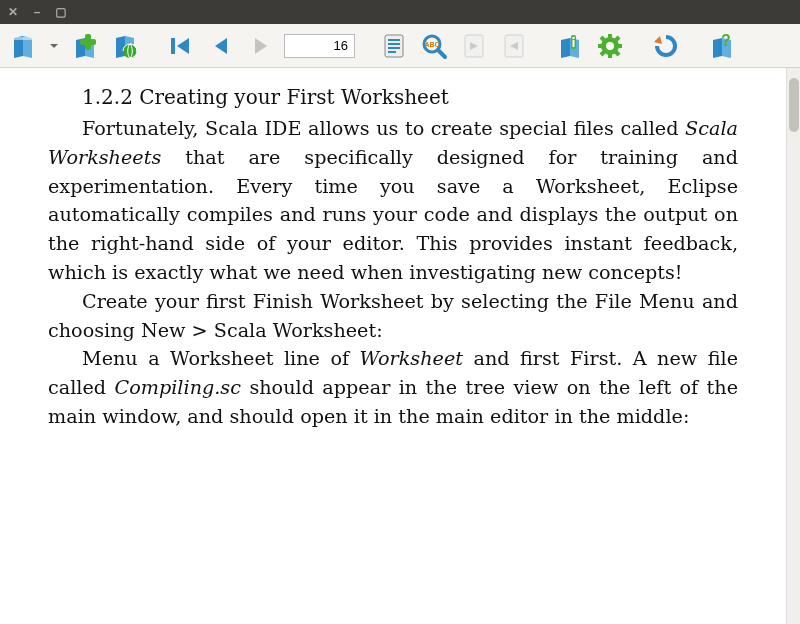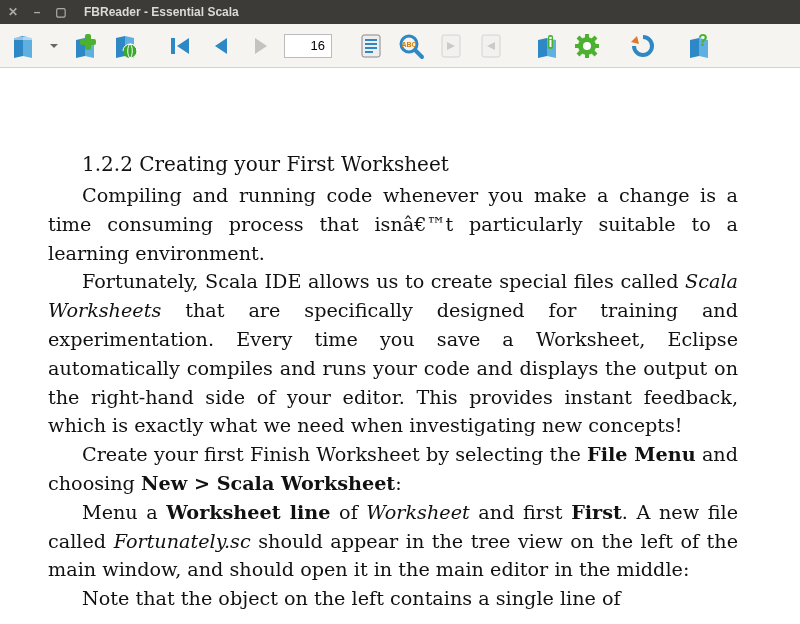--- a/index.html
+++ b/index.html
@@ -49,38 +49,37 @@
     display: flex;
     align-items: center;
     justify-content: center;
     border-radius: 3px;
     cursor: pointer;
   }
   .sep {
     width: 10px;
   }
   .pageinput {
-    width: 48px;
+    width: 71px;
     height: 24px;
     border: 1px solid #bbb;
     background: #fff;
     text-align: right;
     padding: 2px 6px;
     font-size: 13px;
     font-family: sans-serif;
   }
 
   .content-wrap {
     position: absolute;
     top: 68px;
     left: 0;
     right: 0;
     bottom: 0;
     display: flex;
-    align-items: flex-end;
   }
   .content {
     flex: 1;
     padding: 14px 48px 10px 48px;
     font-family: Georgia, "DejaVu Serif", serif;
     font-size: 19.2px;
     line-height: 1.5;
     color: #111;
   }
   .content p {
@@ -104,33 +103,32 @@
     position: absolute;
     top: 10px;
     left: 2px;
     width: 10px;
     height: 54px;
     background: #c4c1ba;
     border-radius: 5px;
   }
 
   
-  .b { font-weight: bold; }
+  .b { font-weight: normal; }
   .i { font-style: italic; }
 
   svg { display: block; }
 </style>
 </head>
 <body>
 
 <div class="titlebar">
   <div class="win-btn">✕</div>
   <div class="win-btn">–</div>
   <div class="win-btn">▢</div>
-  <div class="title">FBReader - Essential Scala</div>
 </div>
 
 <div class="toolbar">
 
   <div class="tbtn">
     <svg width="28" height="28" viewBox="0 0 28 28">
       <path d="M5 6 L14 4 L14 24 L5 26 Z" fill="#2d88c5"></path>
       <path d="M14 4 L23 6 L23 26 L14 24 Z" fill="#5fb0e0"></path>
       <rect x="5" y="5" width="18" height="3" fill="#fff" opacity="0.5"></rect>
     </svg>
@@ -259,33 +257,31 @@
       <text x="18" y="14" font-size="16" text-anchor="middle" fill="#4bb12f" font-weight="bold">?</text>
     </svg>
   </div>
 
 </div>
 
 <div class="content-wrap">
   <div class="content">
     <p class="heading">1.2.2 Creating your First Worksheet</p>
 
-    <p>Compiling and running code whenever you make a change is a time consuming process that isnâ€™t particularly suitable to a learning environment.</p>
 
     <p>
       <span>Fortunately, Scala IDE allows us to create special files called </span><span class="i">Scala Worksheets</span><span> that are specifically designed for training and experimentation. Every time you save a Worksheet, Eclipse automatically compiles and runs your code and displays the output on the right-hand side of your editor. This provides instant feedback, which is exactly what we need when investigating new concepts!</span>
     </p>
 
     <p>
       <span>Create your first Finish Worksheet by selecting the </span><span class="b">File Menu</span><span> and choosing </span><span class="b">New &gt; Scala Worksheet</span><span>:</span>
     </p>
 
     <p>
-      <span>Menu a </span><span class="b">Worksheet line</span><span> of </span><span class="i">Worksheet</span><span> and first </span><span class="b">First</span><span>. A new file called </span><span class="i">Fortunately.sc</span><span> should appear in the tree view on the left of the main window, and should open it in the main editor in the middle:</span>
+      <span>Menu a </span><span class="b">Worksheet line</span><span> of </span><span class="i">Worksheet</span><span> and first </span><span class="b">First</span><span>. A new file called </span><span class="i">Compiling.sc</span><span> should appear in the tree view on the left of the main window, and should open it in the main editor in the middle:</span>
     </p>
 
-    <p>Note that the object on the left contains a single line of</p>
   </div>
 
   <div class="scrollbar">
     <div class="thumb"></div>
   </div>
 </div>
 
 </body></html>

